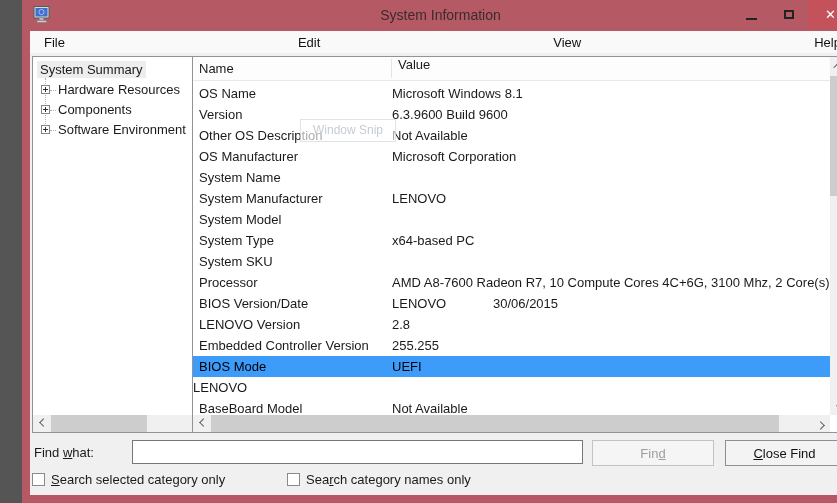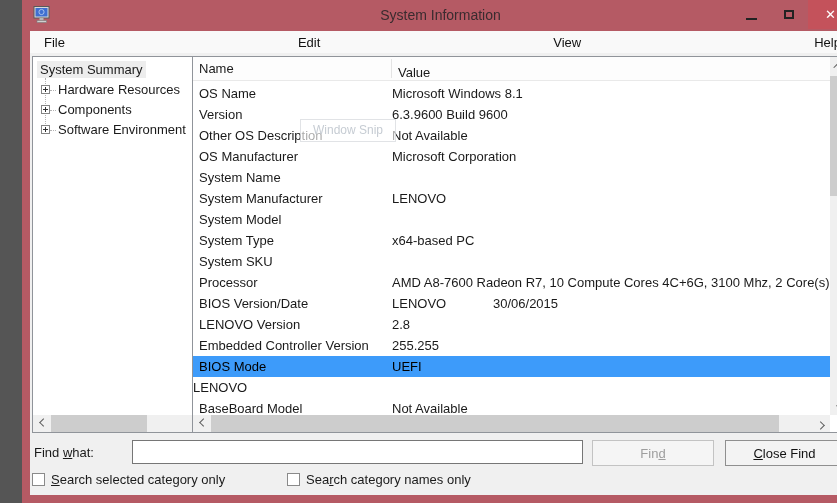--- a/index.html
+++ b/index.html
@@ -34,21 +34,21 @@
   .tree-item.child .tlabel { margin-left:22px; }
   .tree-item .tlabel.sel { background:#ededed; }
   .expander { position:absolute; left:8px; top:5px; width:9px; height:9px; border:1px solid #848484; background:#fff; z-index:2; }
   .expander::before { content:''; position:absolute; left:1px; right:1px; top:3px; height:1px; background:#333; }
   .expander::after  { content:''; position:absolute; top:1px; bottom:1px; left:3px; width:1px; background:#333; }
   .tree-item.child::after { content:''; position:absolute; left:17px; top:10px; width:6px; border-top:1px dotted #b4b4b4; }
   .tree-guide { position:absolute; left:12px; top:18px; height:52px; border-left:1px dotted #b4b4b4; }
   
   .list-header { position:absolute; left:0; top:0; right:0; height:24px; background:#fdfdfd; border-bottom:1px solid #e9e9e9; font-size:13px; }
   .col-item  { position:absolute; left:6px;  top:4px; }
-  .col-value { position:absolute; left:205px; top:8px; }
+  .col-value { position:absolute; left:205px; top:0; }
   .list-header::after { content:''; position:absolute; left:198px; top:2px; bottom:2px; width:1px; background:#e4e4e4; }
   
   .rows { position:absolute; left:0; top:24px; right:17px; bottom:17px; overflow:hidden; padding-top:2px; }
   .lrow { position:relative; display:flex; height:21px; line-height:21px; font-size:13px; white-space:nowrap; }
   .cell-item  { flex:none; width:199px; padding-left:6px; overflow:hidden; }
   .cell-value { flex:1; overflow:hidden; }
   .lrow.selected { background:#3d9bfa; color:#000000; }
   .value2 { position:absolute; left:300px; top:0; }
   
   .vscroll { position:absolute; right:0; top:0; width:17px; bottom:17px; background:#f0f0f0; }

